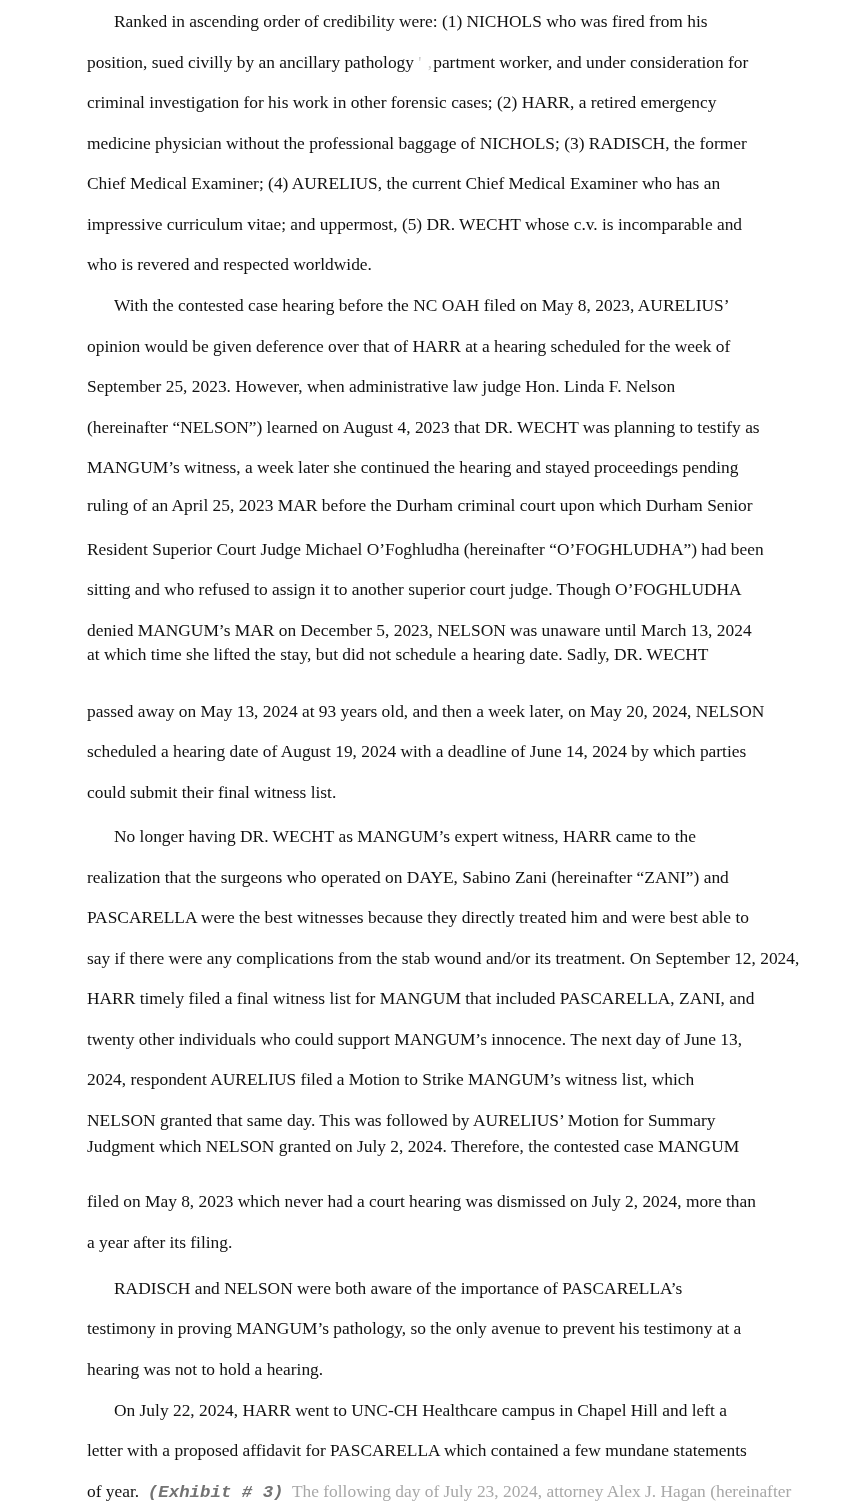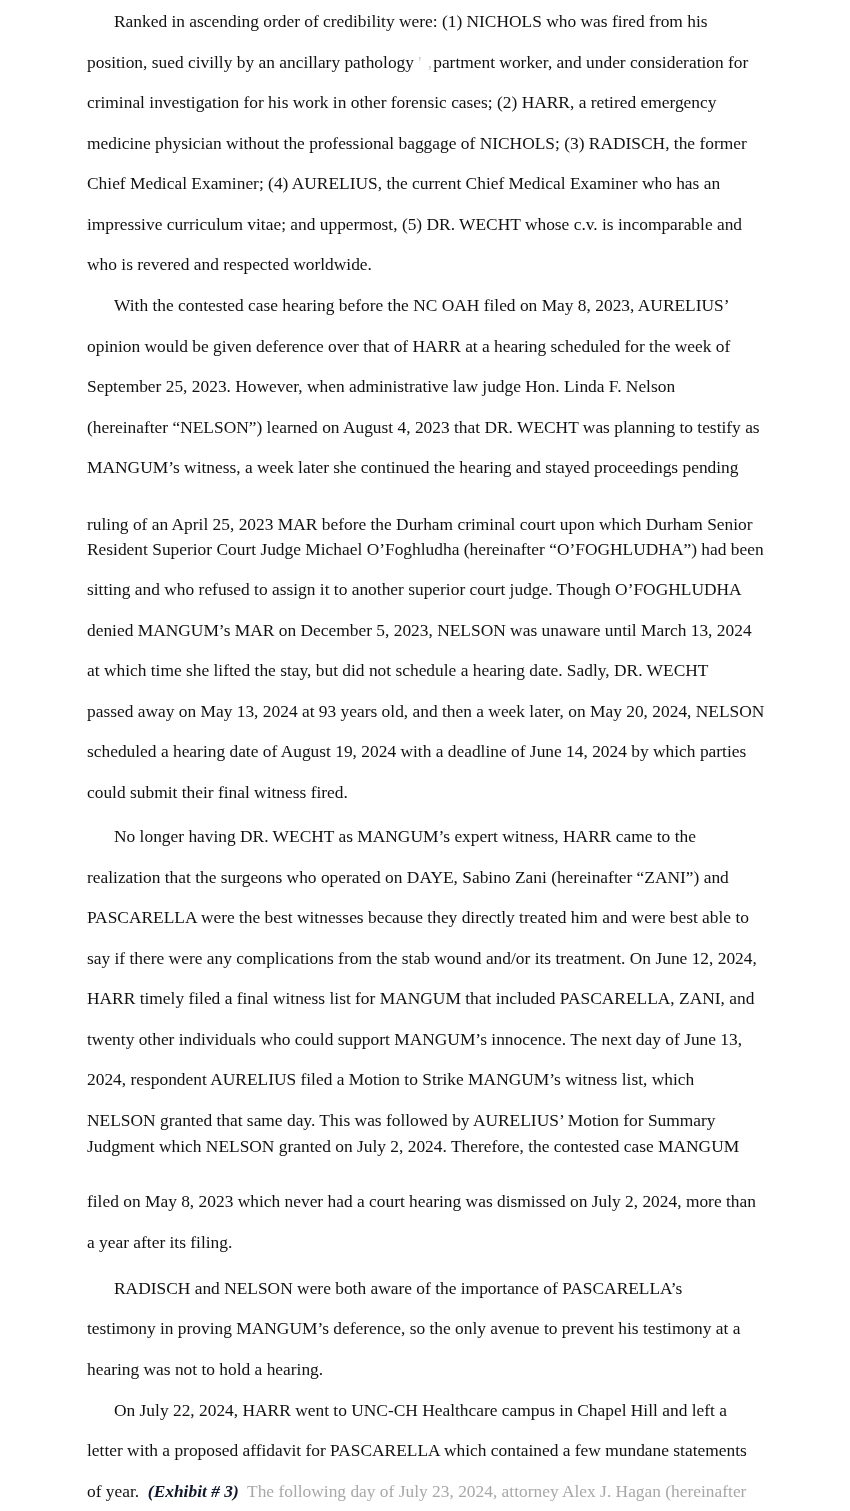--- a/index.html
+++ b/index.html
@@ -7,62 +7,62 @@
     .page {
       position: absolute; left: 87px; top: 0; width: 690px;
       font-family: "Liberation Serif", "DejaVu Serif", serif;
       font-size: 17.4px; color: #111111;
     }
     .line {
       position: absolute; left: 0; white-space: nowrap; height: 24px; line-height: 24px;
     }
     .indent { left: 27px; }
     .obscured { color: #c9c9c9; letter-spacing: 1px; }
-    .exhibit { color: #0f172a; font-weight: bold; font-style: italic; }
+    .exhibit { color: #737373; font-weight: bold; font-style: italic; font-family: Liberation Mono, monospace; }
     .faded { color: #a8a8a8; margin-top: 47px; }
   </style>
 </head>
 <body>
 
 <div class="page">
 
   <div class="line indent" style="top:9px">Ranked in ascending order of credibility were: (1) NICHOLS who was fired from his</div>
   <div class="line" style="top:50px"><span>position, sued civilly by an ancillary pathology </span><span class="obscured">' ,</span><span>partment worker, and under consideration for</span></div>
   <div class="line" style="top:90px">criminal investigation for his work in other forensic cases; (2) HARR, a retired emergency</div>
   <div class="line" style="top:131px">medicine physician without the professional baggage of NICHOLS; (3) RADISCH, the former</div>
   <div class="line" style="top:171px">Chief Medical Examiner; (4) AURELIUS, the current Chief Medical Examiner who has an</div>
   <div class="line" style="top:212px">impressive curriculum vitae; and uppermost, (5) DR. WECHT whose c.v. is incomparable and</div>
   <div class="line" style="top:252px">who is revered and respected worldwide.</div>
 
   <div class="line indent" style="top:293px">With the contested case hearing before the NC OAH filed on May 8, 2023, AURELIUS’</div>
   <div class="line" style="top:334px">opinion would be given deference over that of HARR at a hearing scheduled for the week of</div>
   <div class="line" style="top:374px">September 25, 2023.  However, when administrative law judge Hon. Linda F. Nelson</div>
   <div class="line" style="top:415px">(hereinafter “NELSON”) learned on August 4, 2023 that DR. WECHT was planning to testify as</div>
   <div class="line" style="top:455px">MANGUM’s witness, a week later she continued the hearing and stayed proceedings pending</div>
-  <div class="line" style="top:512px">ruling of an April 25, 2023 MAR before the Durham criminal court upon which Durham Senior</div>
+  <div class="line" style="top:493px">ruling of an April 25, 2023 MAR before the Durham criminal court upon which Durham Senior</div>
   <div class="line" style="top:537px">Resident Superior Court Judge Michael O’Foghludha (hereinafter “O’FOGHLUDHA”) had been</div>
   <div class="line" style="top:577px">sitting and who refused to assign it to another superior court judge.  Though O’FOGHLUDHA</div>
   <div class="line" style="top:618px">denied MANGUM’s MAR on December 5, 2023, NELSON was unaware until March 13, 2024</div>
-  <div class="line" style="top:658px">at which time she lifted the stay, but did not schedule a hearing date.  Sadly, DR. WECHT</div>
+  <div class="line" style="top:642px">at which time she lifted the stay, but did not schedule a hearing date.  Sadly, DR. WECHT</div>
   <div class="line" style="top:699px">passed away on May 13, 2024 at 93 years old, and then a week later, on May 20, 2024, NELSON</div>
   <div class="line" style="top:739px">scheduled a hearing date of August 19, 2024 with a deadline of June 14, 2024 by which parties</div>
-  <div class="line" style="top:780px">could submit their final witness fired.</div>
+  <div class="line" style="top:780px">could submit their final witness list.</div>
 
   <div class="line indent" style="top:824px">No longer having DR. WECHT as MANGUM’s expert witness, HARR came to the</div>
   <div class="line" style="top:865px">realization that the surgeons who operated on DAYE, Sabino Zani (hereinafter “ZANI”) and</div>
   <div class="line" style="top:905px">PASCARELLA were the best witnesses because they directly treated him and were best able to</div>
-  <div class="line" style="top:946px">say if there were any complications from the stab wound and/or its treatment.  On June 12, 2024,</div>
+  <div class="line" style="top:946px">say if there were any complications from the stab wound and/or its treatment.  On September 12, 2024,</div>
   <div class="line" style="top:986px">HARR timely filed a final witness list for MANGUM that included PASCARELLA, ZANI, and</div>
   <div class="line" style="top:1027px">twenty other individuals who could support MANGUM’s innocence.  The next day of June 13,</div>
   <div class="line" style="top:1067px">2024, respondent AURELIUS filed a Motion to Strike MANGUM’s witness list, which</div>
   <div class="line" style="top:1108px">NELSON granted that same day.  This was followed by AURELIUS’ Motion for Summary</div>
   <div class="line" style="top:1134px">Judgment which NELSON granted on July 2, 2024.  Therefore, the contested case MANGUM</div>
   <div class="line" style="top:1189px">filed on May 8, 2023 which never had a court hearing was dismissed on July 2, 2024, more than</div>
   <div class="line" style="top:1230px">a year after its filing.</div>
 
   <div class="line indent" style="top:1276px">RADISCH and NELSON were both aware of the importance of PASCARELLA’s</div>
-  <div class="line" style="top:1316px">testimony in proving MANGUM’s deference, so the only avenue to prevent his testimony at a</div>
+  <div class="line" style="top:1316px">testimony in proving MANGUM’s pathology, so the only avenue to prevent his testimony at a</div>
   <div class="line" style="top:1357px">hearing was not to hold a hearing.</div>
 
   <div class="line indent" style="top:1398px">On July 22, 2024, HARR went to UNC-CH Healthcare campus in Chapel Hill and left a</div>
   <div class="line" style="top:1438px">letter with a proposed affidavit for PASCARELLA which contained a few mundane statements</div>
   <div class="line" style="top:1479px"><span style="white-space:pre">of year.  </span><span class="exhibit">(Exhibit # 3)</span><span class="faded" style="white-space:pre">  The following day of July 23, 2024, attorney Alex J. Hagan (hereinafter</span></div>
 </div>
 
 </body></html>

